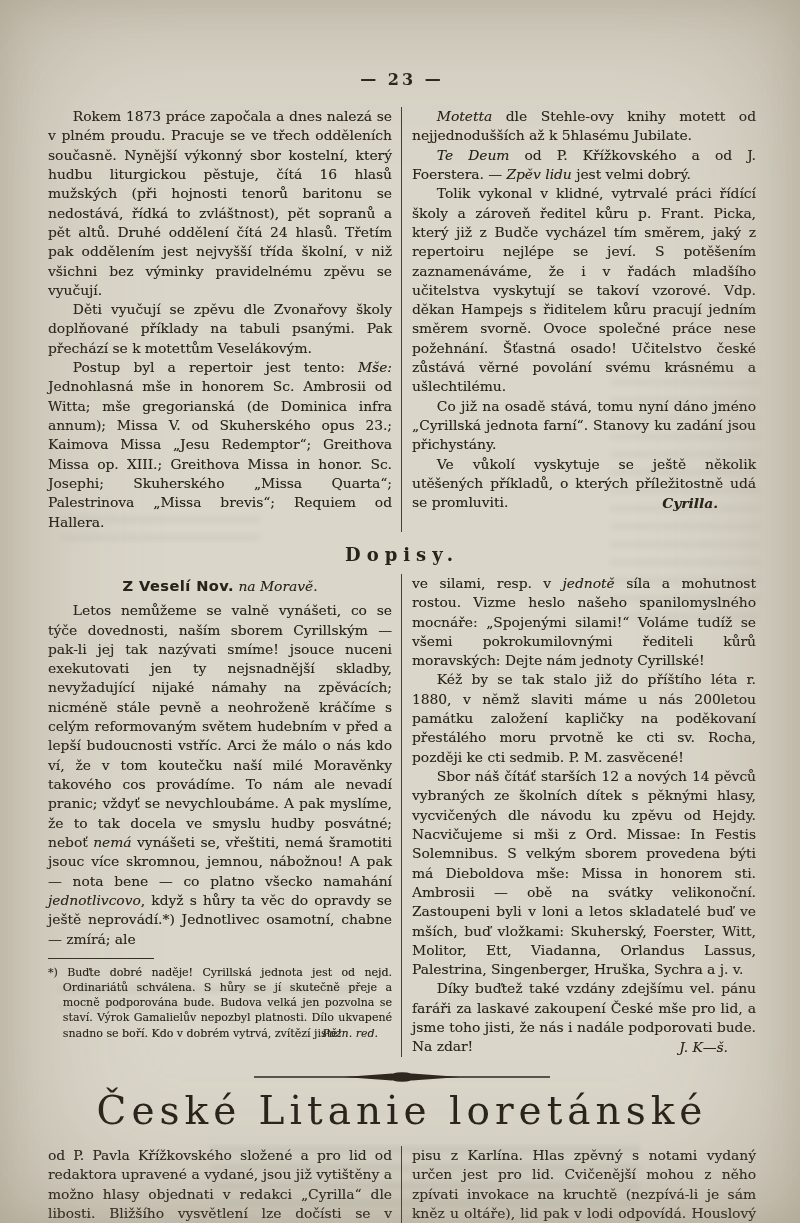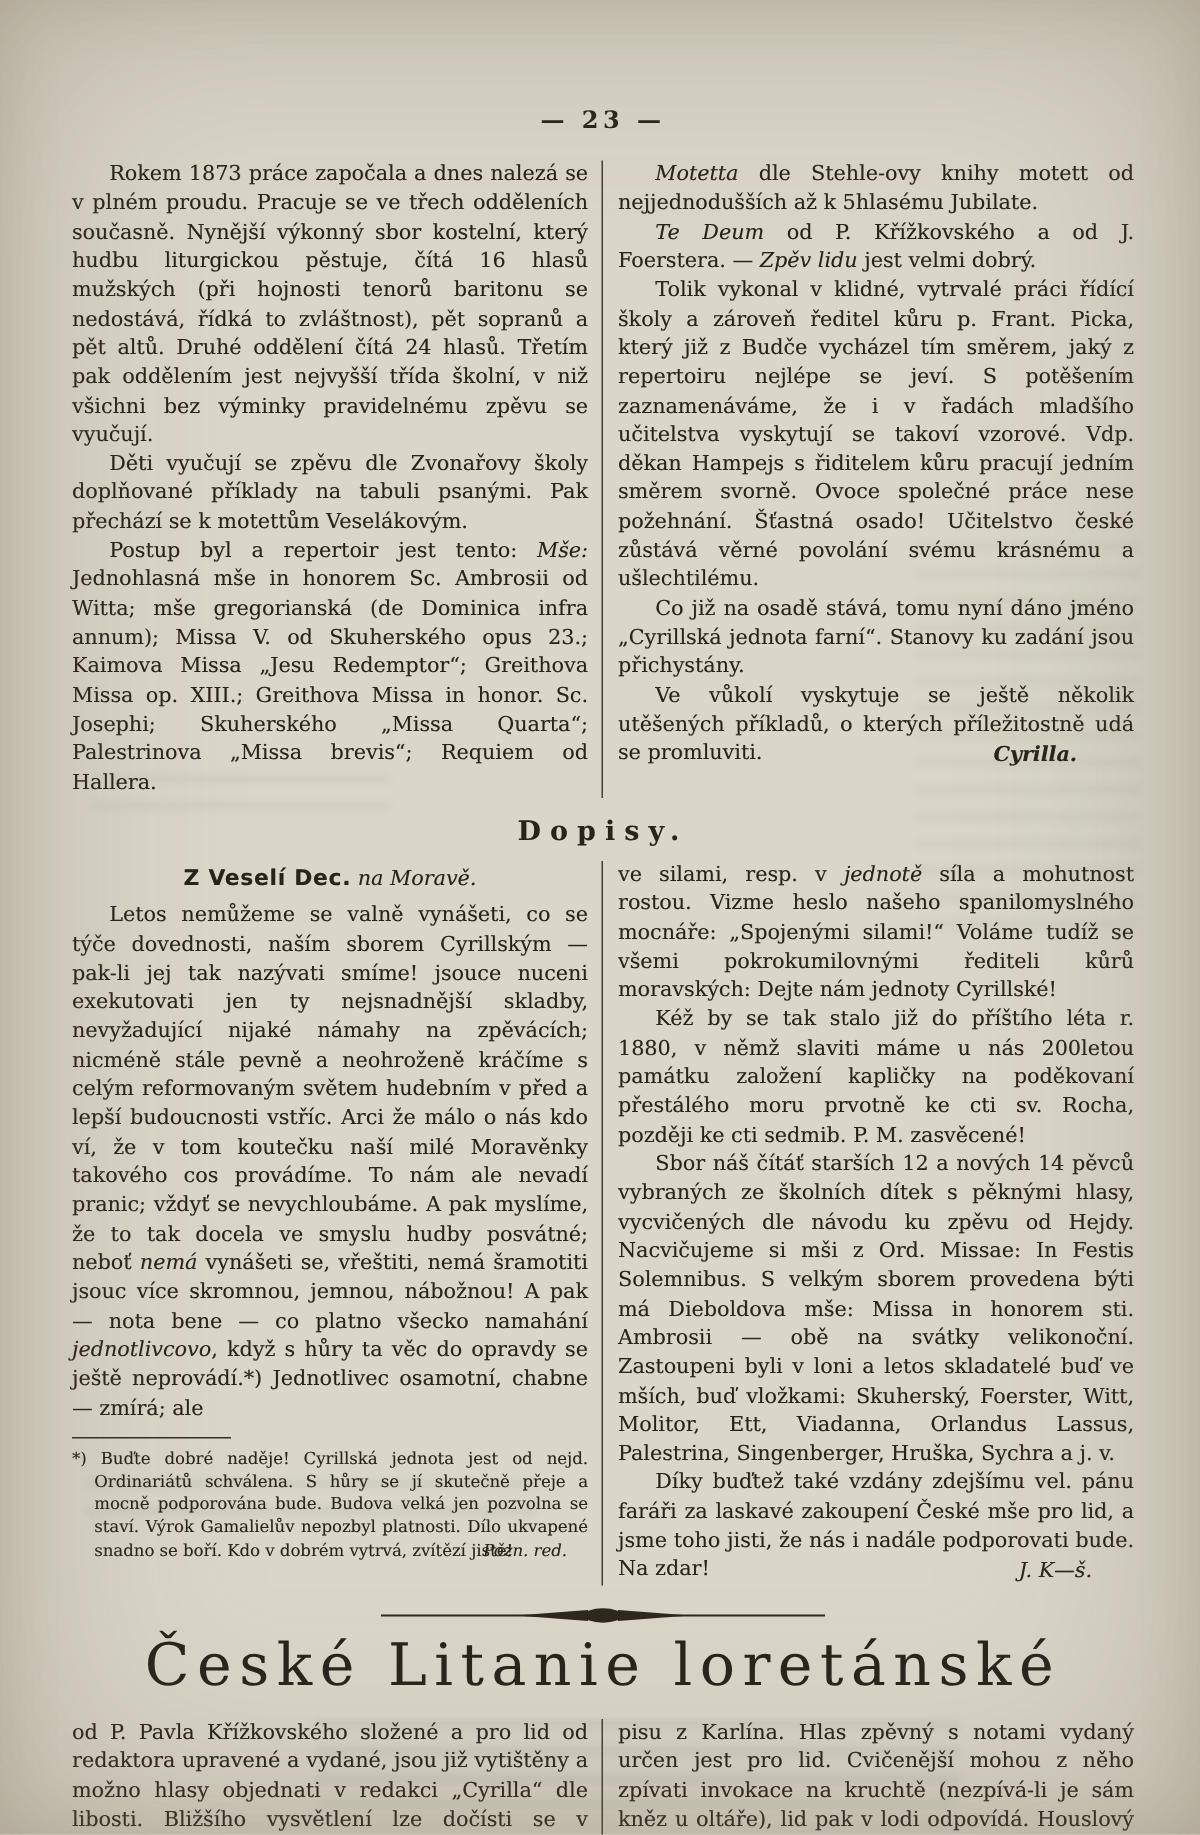--- a/index.html
+++ b/index.html
@@ -81,21 +81,21 @@
         <p><span>Ve vůkolí vyskytuje se ještě několik utěšených příkladů, o kterých příležitostně udá se promluviti.</span></p>
         <p class="sig sig-lehner"><span class="bi">Cyrilla.</span></p>
       </div>
   </div>
 
   <div class="section-head">Dopisy.</div>
 
   <div class="twocol">
     <div class="col left">
       <div>
-          <p class="col-head"><span class="bs">Z Veselí Dec.</span><span class="i"> na Moravě.</span></p>
+          <p class="col-head"><span class="bs">Z Veselí Nov.</span><span class="i"> na Moravě.</span></p>
         </div>
       <div>
           <p><span>Letos nemůžeme se valně vynášeti, co se týče dovednosti, naším sborem Cyrillským — pak-li jej tak nazývati smíme! jsouce nuceni exekutovati jen ty nejsnadnější skladby, nevyžadující nijaké námahy na zpěvácích; nicméně stále pevně a neohroženě kráčíme s celým reformovaným světem hudebním v před a lepší budoucnosti vstříc. Arci že málo o nás kdo ví, že v tom koutečku naší milé Moravěnky takového cos provádíme. To nám ale nevadí pranic; vždyť se nevychloubáme. A pak myslíme, že to tak docela ve smyslu hudby posvátné; neboť </span><span class="i">nemá</span><span> vynášeti se, vřeštiti, nemá šramotiti jsouc více skromnou, jemnou, nábožnou! A pak — nota bene — co platno všecko namahání </span><span class="i">jednotlivcovo</span><span>, když s hůry ta věc do opravdy se ještě neprovádí.*) Jednotlivec osamotní, chabne — zmírá; ale</span></p>
         </div>
       <hr class="fnrule">
       <div class="fn">
           <p class="hang"><span>*) Buďte dobré naděje! Cyrillská jednota jest od nejd. Ordinariátů schválena. S hůry se jí skutečně přeje a mocně podporována bude. Budova velká jen pozvolna se staví. Výrok Gamalielův nepozbyl platnosti. Dílo ukvapené snadno se boří. Kdo v dobrém vytrvá, zvítězí jistě!</span></p>
           <p class="sig sig-fn"><span class="i">Pozn. red.</span></p>
         </div>
     </div>

